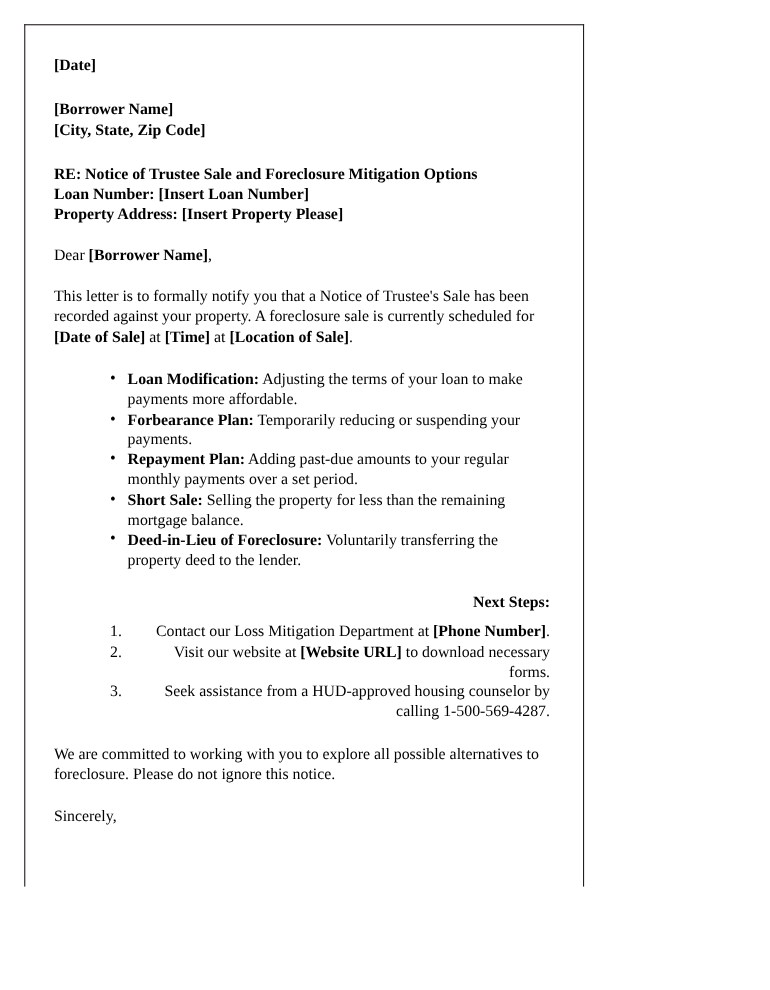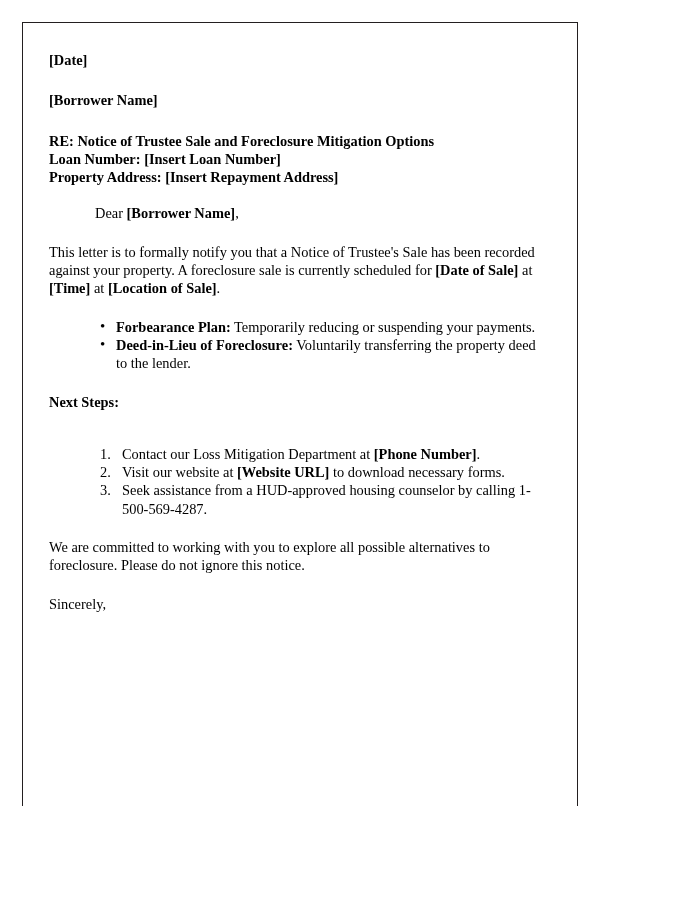--- a/index.html
+++ b/index.html
@@ -11,42 +11,42 @@
     overflow: hidden;
   }
   body {
     font-family: "Liberation Serif", "DejaVu Serif", serif;
     color: #000000;
   }
   .page {
     position: absolute;
     left: 22px;
     top: 22px;
-    width: 556px;
+    width: 509px;
     height: 784px;
     border: 1px solid #231f20;
     border-bottom: none;
     box-sizing: border-box;
     background: #ffffff;
     overflow: hidden;
   }
   .inner {
     padding: 28px 30px 0 26px;
   }
   p, .line {
     margin: 0;
     font-size: 14.4px;
     line-height: 18.3px;
     color: #000;
   }
   .b { font-weight: bold; }
   .date-block { margin-bottom: 22px; }
   .addr-block { margin-bottom: 22px; }
   .re-block { margin-bottom: 18px; }
-  .salutation { margin-bottom: 20px; margin-left: 46px; }
+  .salutation { margin-bottom: 20px; }
   .para { margin-bottom: 20px; text-align: left; }
   ul.alt-list {
     margin: 0 0 20px 0;
     padding-left: 51px;
     list-style: none;
   }
   ul.alt-list > li {
     font-size: 14.4px;
     line-height: 18.3px;
     margin-bottom: 0px;
@@ -59,71 +59,77 @@
     left: 0;
     top: -1px;
     font-size: 15px;
     line-height: 18.3px;
   }
   ol.steps-list {
     margin: 0 0 20px 0;
     padding-left: 51px;
     list-style: none;
     counter-reset: stepnum;
+    text-align: right;
   }
   ol.steps-list > li {
     font-size: 14.4px;
     line-height: 18.3px;
     position: relative;
     padding-left: 22px;
     counter-increment: stepnum;
   }
   ol.steps-list > li::before {
     content: counter(stepnum) ".";
     position: absolute;
     left: 0;
     top: 0;
     width: 18px;
     text-align: left;
   }
   .next-steps-head {
-    margin-bottom: 34px;
+    margin-bottom: 8px;
     font-weight: bold;
     font-size: 14.4px;
     line-height: 18.3px;
+    text-align: right;
   }
   .sincerely { margin-bottom: 0; }
 </style>
 </head>
 <body>
 
 <div class="page">
   <div class="inner">
 
     <div class="date-block">
       <p class="line b">[Date]</p>
     </div>
 
     <div class="addr-block">
       <p class="line b">[Borrower Name]</p>
+      <p class="line b">[City, State, Zip Code]</p>
     </div>
 
     <div class="re-block">
       <p class="line b">RE: Notice of Trustee Sale and Foreclosure Mitigation Options</p>
       <p class="line b">Loan Number: [Insert Loan Number]</p>
-      <p class="line b">Property Address: [Insert Repayment Address]</p>
+      <p class="line b">Property Address: [Insert Property Please]</p>
     </div>
 
     <p class="para salutation"><span>Dear </span><span class="b">[Borrower Name]</span><span>,</span></p>
 
     <p class="para"><span>This letter is to formally notify you that a Notice of Trustee's Sale has been recorded against your property. A foreclosure sale is currently scheduled for </span><span class="b">[Date of Sale]</span><span> at </span><span class="b">[Time]</span><span> at </span><span class="b">[Location of Sale]</span><span>.</span></p>
 
 
     <ul class="alt-list">
+      <li><span class="b">Loan Modification:</span><span> Adjusting the terms of your loan to make payments more affordable.</span></li>
       <li><span class="b">Forbearance Plan:</span><span> Temporarily reducing or suspending your payments.</span></li>
+      <li><span class="b">Repayment Plan:</span><span> Adding past-due amounts to your regular monthly payments over a set period.</span></li>
+      <li><span class="b">Short Sale:</span><span> Selling the property for less than the remaining mortgage balance.</span></li>
       <li><span class="b">Deed-in-Lieu of Foreclosure:</span><span> Voluntarily transferring the property deed to the lender.</span></li>
     </ul>
 
 
     <p class="next-steps-head">Next Steps:</p>
 
     <ol class="steps-list">
       <li><span>Contact our Loss Mitigation Department at </span><span class="b">[Phone Number]</span><span>.</span></li>
       <li><span>Visit our website at </span><span class="b">[Website URL]</span><span> to download necessary forms.</span></li>
       <li><span>Seek assistance from a HUD-approved housing counselor by calling 1-500-569-4287.</span><span class="b"></span><span></span></li>

